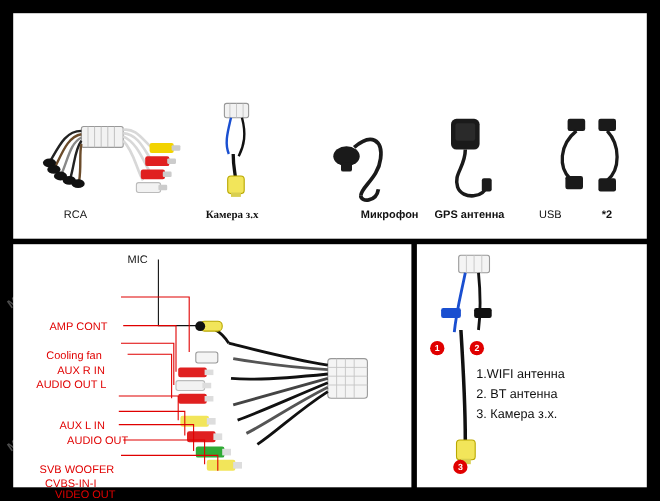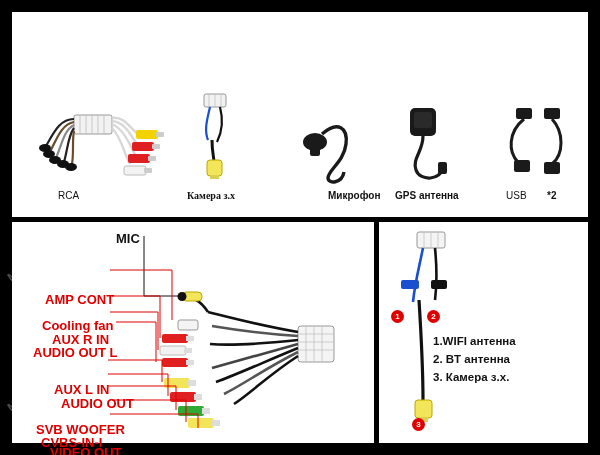--- a/index.html
+++ b/index.html
@@ -25,22 +25,22 @@
   .caption{
     position:absolute;
     font-size:10px;
     color:#111;
     white-space:nowrap;
   }
   .caption.bold{font-weight:bold;}
 
   .label{
     position:absolute;
-    font-size:13px;
-    font-weight:bold;
+    font-size:10px;
+    font-weight:normal;
     color:#e00000;
     white-space:nowrap;
     text-align:right;
   }
   .label.dark{color:#111;}
 
   .wm{
     position:absolute;
     color:rgba(255,255,255,0.30);
     font-size:11px;
@@ -56,21 +56,21 @@
     font-size:10.5px;
     font-weight:bold;
     color:#e00000;
     line-height:14px;
     text-align:center;
     white-space:pre-line;
   }
   .list{
     position:absolute;
     font-size:11.5px;
-    font-weight:bold;
+    font-weight:normal;
     color:#111;
     line-height:18px;
     white-space:pre-line;
   }
   .badge{
     position:absolute;
     width:13px;height:13px;border-radius:50%;
     background:#e00000;color:#fff;
     font-size:8px;font-weight:bold;
     display:flex;align-items:center;justify-content:center;
@@ -165,21 +165,21 @@
         <rect x="532" y="96" width="16" height="11" rx="2" fill="#1a1a1a"></rect>
         <rect x="502" y="148" width="16" height="12" rx="2" fill="#1a1a1a"></rect>
         <rect x="532" y="150" width="16" height="12" rx="2" fill="#1a1a1a"></rect>
       </g>
     </svg>
 
     <div class="caption" style="left:46px;top:178px;">RCA</div>
     <div class="caption bold" style="left:175px;top:178px;font-family:Liberation Serif, serif;">Камера з.х</div>
     <div class="caption bold" style="left:281px;top:178px;margin-left:35px;">Микрофон</div>
     <div class="caption bold" style="left:383px;top:178px;">GPS антенна</div>
-    <div class="caption" style="left:478px;top:178px;margin-left:16px;">USB</div>
+    <div class="caption" style="left:478px;top:178px;">USB</div>
     <div class="caption bold" style="left:535px;top:178px;">*2</div>
   </div>
 
   <div class="panel" id="bottom-left-panel">
     <svg width="362" height="221">
 
       <rect x="286" y="104" width="36" height="36" rx="3" fill="#f4f4f4" stroke="#999"></rect>
       <g stroke="#c4c4c4" stroke-width="0.8">
         <line x1="286" y1="112" x2="322" y2="112"></line>
         <line x1="286" y1="120" x2="322" y2="120"></line>

